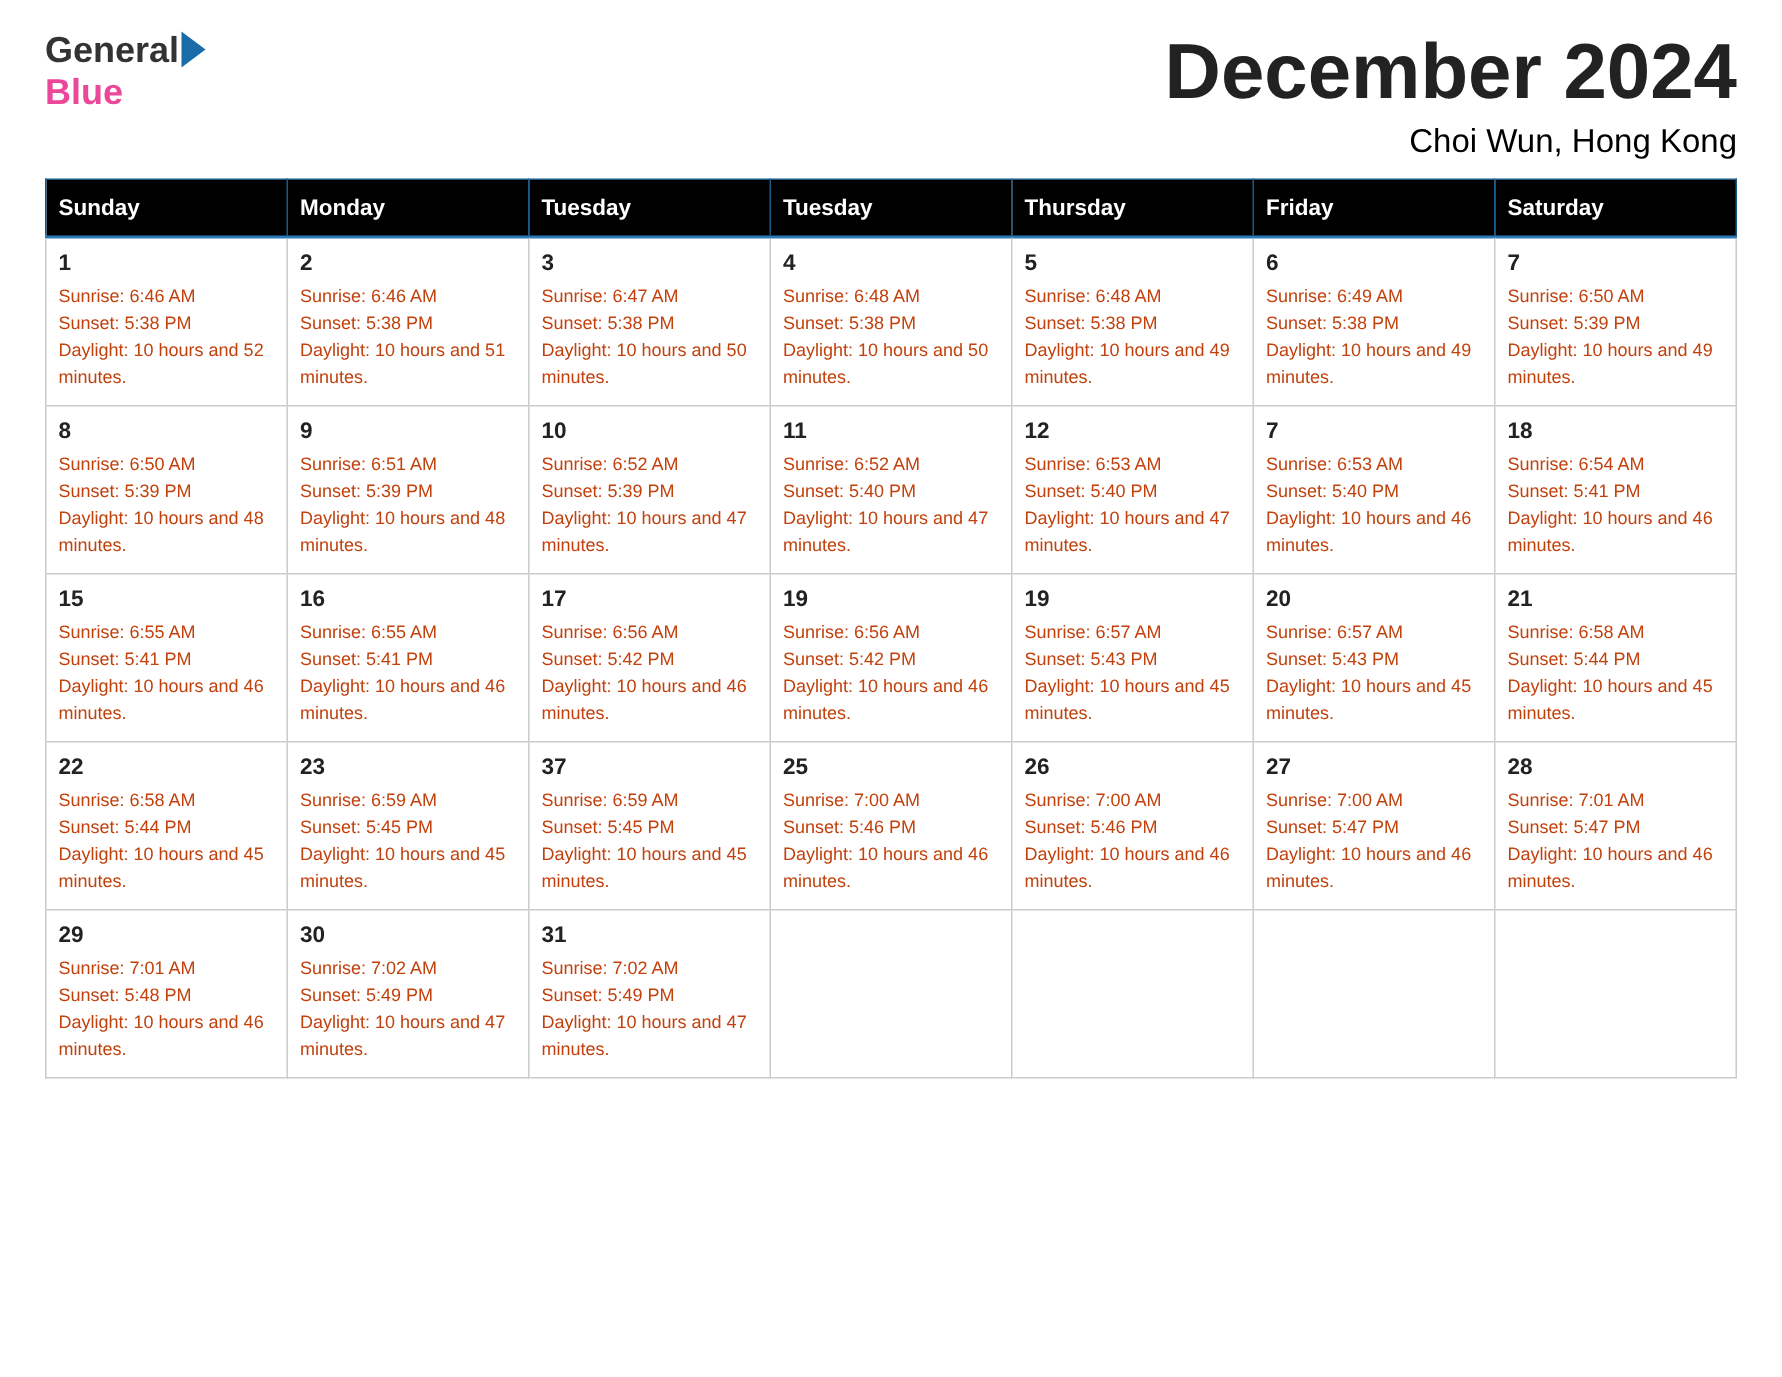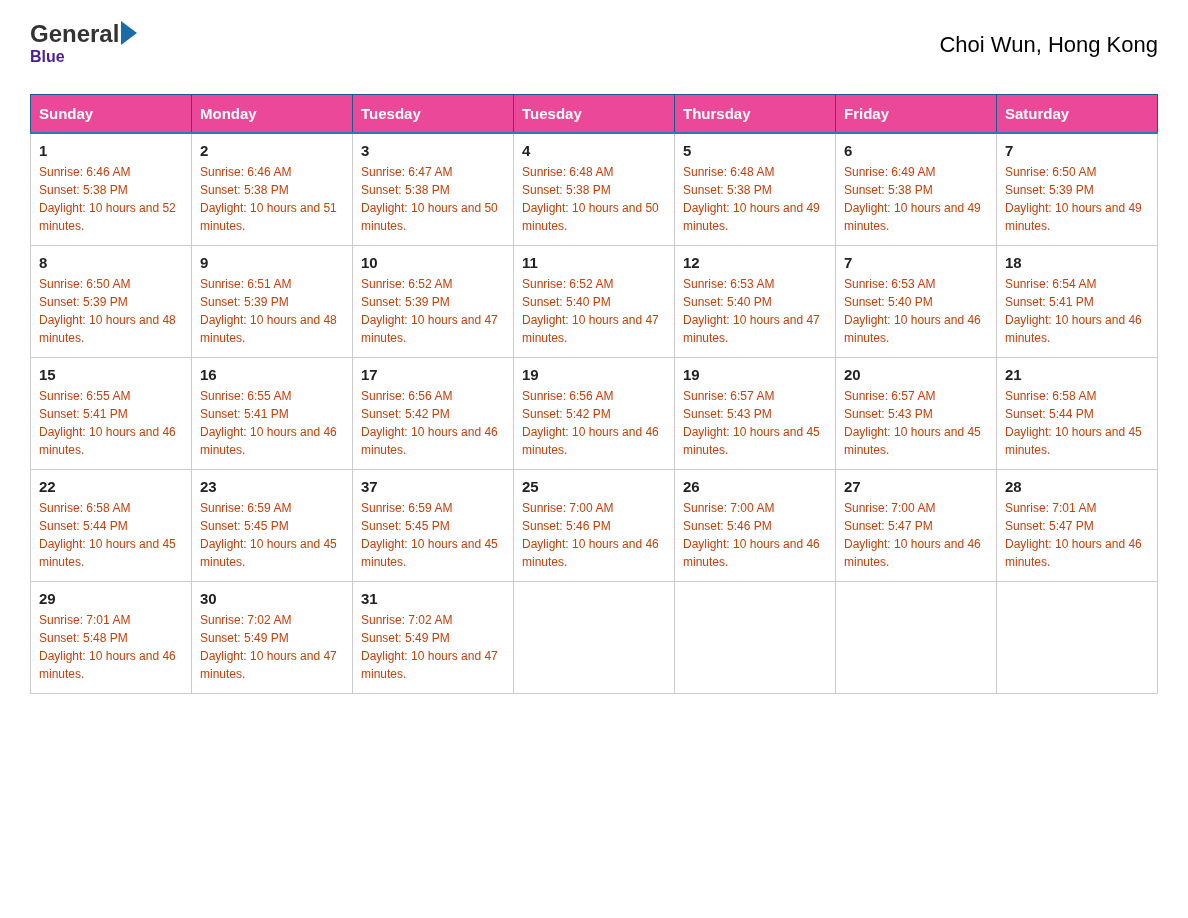--- a/index.html
+++ b/index.html
@@ -6,22 +6,22 @@
     body {
       font-family: Arial, sans-serif;
       background: #fff;
       padding: 20px 30px;
       width: 1188px;
       min-height: 918px;
     }
     .header {
       display: flex;
       justify-content: space-between;
-      align-items: center;
-      margin-bottom: 28px;
+      align-items: flex-start;
+      margin-bottom: 12px;
     }
     .logo {
       display: flex;
       flex-direction: column;
       align-items: flex-start;
     }
     .title-area {
       text-align: right;
     }
     .month-title {
@@ -34,21 +34,21 @@
       font-size: 22px;
       color: #000000;
       margin-top: 4px;
     }
     table {
       width: 100%;
       border-collapse: collapse;
       table-layout: fixed;
     }
     thead tr th {
-      background-color: #ec4899;
+      background-color: #000000;
       color: #fff;
       font-size: 15px;
       font-weight: bold;
       padding: 10px 8px;
       text-align: left;
       border: 1px solid #1a5a8a;
       margin-top: 40px;
     }
     tbody tr td {
       vertical-align: top;
@@ -92,37 +92,38 @@
       height: 0;
       border-style: solid;
       border-width: 12px 0 12px 16px;
       border-color: transparent transparent transparent #1a6ca8;
       margin: 0 2px;
       vertical-align: middle;
       position: relative;
       top: -1px;
     }
     .logo-blue-text {
-      font-size: 16px;
-      font-weight: bold;
-      color: #4c1d95;
+      font-size: 24px;
+      font-weight: bold;
+      color: #ec4899;
     }
   </style>
 </head>
 <body>
 
 <div class="header">
   <div class="logo">
     <div class="logo-wrapper">
       <span class="logo-general">General</span>
       <span class="logo-triangle"></span>
     </div>
     <span class="logo-blue-text">Blue</span>
   </div>
   <div class="title-area">
+    <div class="month-title">December 2024</div>
     <div class="location">Choi Wun, Hong Kong</div>
   </div>
 </div>
 
 <table>
   <thead>
     <tr>
     <th>Sunday</th>
         <th>Monday</th>
         <th>Tuesday</th>

